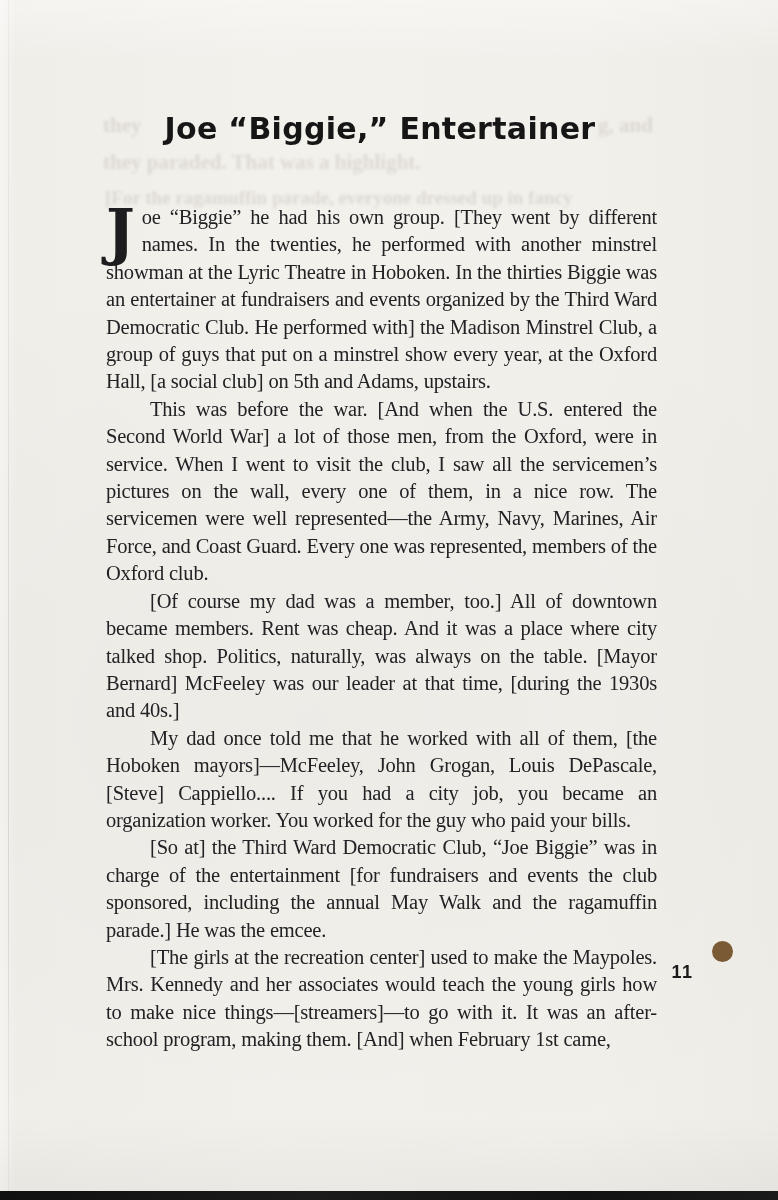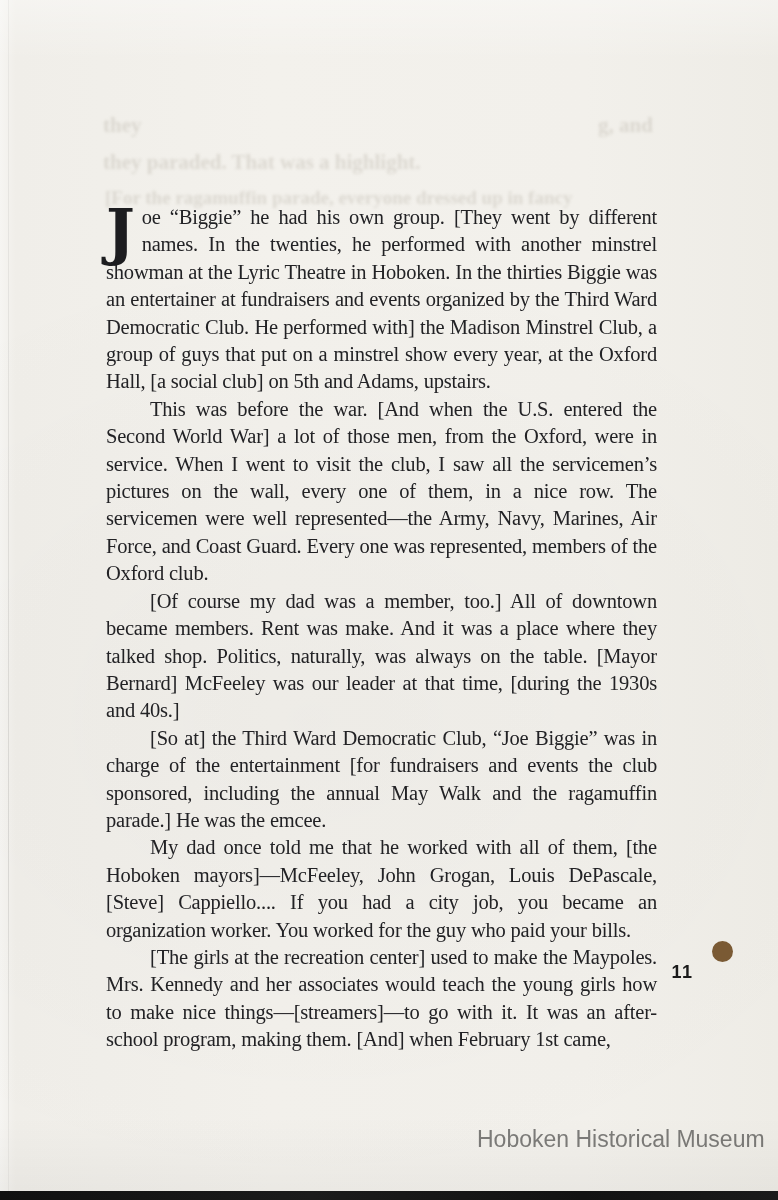--- a/index.html
+++ b/index.html
@@ -86,31 +86,31 @@
 
 <div class="sheet">
 
   <div class="foldline"></div>
 
   <span class="bl bl1a">they</span>
   <span class="bl bl1b">g, and</span>
   <span class="bl bl2">they paraded. That was a highlight.</span>
   <span class="bl bl3">[For the ragamuffin parade, everyone dressed up in fancy</span>
 
+  <h1 class="title">Joe “Biggie,” Entertainer</h1>
 
   <article class="body">
 
   <p class="first"><span class="dropcap">J</span><span class="ptext">oe “Biggie” he had his own group. [They went by different names. In the twenties, he performed with another minstrel showman at the Lyric Theatre in Hoboken. In the thirties Biggie was an entertainer at fundraisers and events organized by the Third Ward Democratic Club. He performed with] the Madison Minstrel Club, a group of guys that put on a minstrel show every year, at the Oxford Hall, [a social club] on 5th and Adams, upstairs.</span></p>
       <p class=""><span class="ptext">This was before the war. [And when the U.S. entered the Second World War] a lot of those men, from the Oxford, were in service. When I went to visit the club, I saw all the servicemen’s pictures on the wall, every one of them, in a nice row. The servicemen were well represented—the Army, Navy, Marines, Air Force, and Coast Guard. Every one was represented, members of the Oxford club.</span></p>
-      <p class=""><span class="ptext">[Of course my dad was a member, too.] All of downtown became members. Rent was make. And it was a place where they talked shop. Politics, naturally, was always on the table. [Mayor Bernard] McFeeley was our leader at that time, [during the 1930s and 40s.]</span></p>
+      <p class=""><span class="ptext">[Of course my dad was a member, too.] All of downtown became members. Rent was cheap. And it was a place where city talked shop. Politics, naturally, was always on the table. [Mayor Bernard] McFeeley was our leader at that time, [during the 1930s and 40s.]</span></p>
+      <p class=""><span class="ptext">My dad once told me that he worked with all of them, [the Hoboken mayors]—McFeeley, John Grogan, Louis DePascale, [Steve] Cappiello.... If you had a city job, you became an organization worker. You worked for the guy who paid your bills.</span></p>
       <p class=""><span class="ptext">[So at] the Third Ward Democratic Club, “Joe Biggie” was in charge of the entertainment [for fundraisers and events the club sponsored, including the annual May Walk and the ragamuffin parade.] He was the emcee.</span></p>
-      <p class=""><span class="ptext">My dad once told me that he worked with all of them, [the Hoboken mayors]—McFeeley, John Grogan, Louis DePascale, [Steve] Cappiello.... If you had a city job, you became an organization worker. You worked for the guy who paid your bills.</span></p>
       <p class=""><span class="ptext">[The girls at the recreation center] used to make the Maypoles. Mrs. Kennedy and her associates would teach the young girls how to make nice things—[streamers]—to go with it. It was an after-school program, making them. [And] when February 1st came,</span></p>
     </article>
 
   <span class="marker-dot"></span>
   <span class="pageno">11</span>
 
-  <div class="watermark">Hoboken Historical Museum</div>
 
   <div class="scanbar"></div>
 
 </div>
 
 </body></html>

